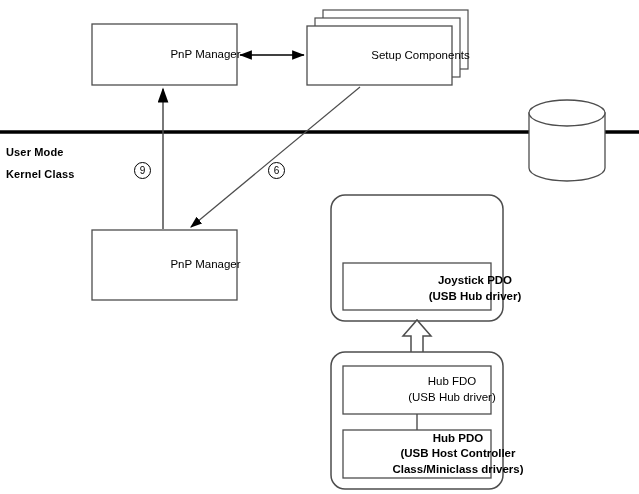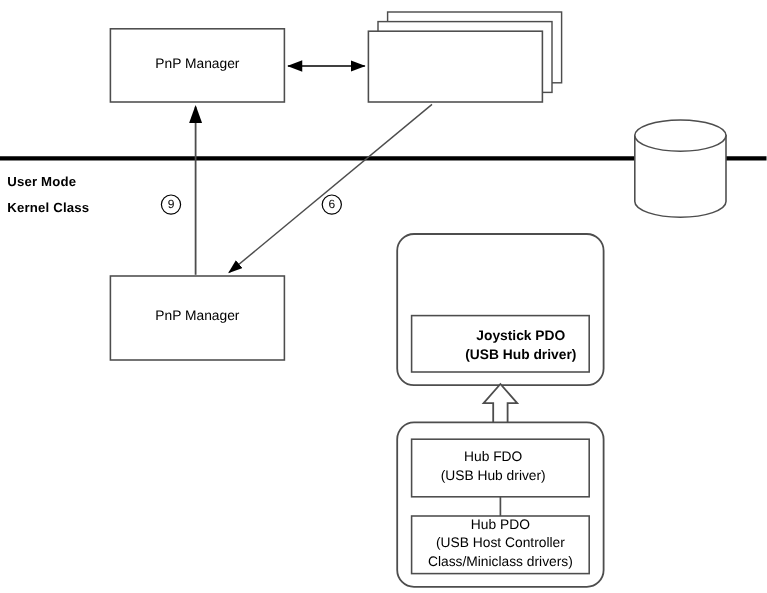--- a/index.html
+++ b/index.html
@@ -28,20 +28,21 @@
     position: absolute;
     display: flex;
     align-items: center;
     justify-content: center;
     text-align: center;
     font-size: 11.5px;
     color: #000000;
     line-height: 1.35;
     pointer-events: none;
     white-space: pre-line;
+    margin-left: 41px;
   }
   .mode-label {
     position: absolute;
     font-size: 11px;
     font-weight: bold;
     color: #000000;
     letter-spacing: 0.15px;
     margin-top: 32px;
   }
   .step-badge {
@@ -104,32 +105,33 @@
     <path d="M411,356 L411,336 L403,336 L417,320 L431,336 L423,336 L423,356 Z" fill="#ffffff" stroke="#4d4d4d" stroke-width="1.5" stroke-linejoin="miter"></path>
 
     <rect x="331" y="352" width="172" height="137" rx="14" ry="14" fill="#ffffff" stroke="#4d4d4d" stroke-width="1.5"></rect>
     <rect x="343" y="366" width="148" height="48" fill="#ffffff" stroke="#4d4d4d" stroke-width="1.3"></rect>
     <line x1="417" y1="414" x2="417" y2="430" stroke="#4d4d4d" stroke-width="1.4"></line>
     <rect x="343" y="430" width="148" height="48" fill="#ffffff" stroke="#4d4d4d" stroke-width="1.3"></rect>
   </svg>
 
   <div class="node-label" style="left:92px; top:24px; width:145px; height:61px;">PnP Manager</div>
 
+  <div class="node-label" style="left:307px; top:26px; width:145px; height:59px;">Setup Components</div>
 
   <div class="node-label" style="left:92px; top:230px; width:145px; height:70px;">PnP Manager</div>
 
 
 
   <div class="node-label" style="left:360px; top:263px; width:148px; height:52px;font-weight:bold;">Joystick PDO
 (USB Hub driver)</div>
 
   <div class="node-label" style="left:343px; top:366px; width:136px; height:48px;">Hub FDO
 (USB Hub driver)</div>
 
-  <div class="node-label" style="left:343px; top:430px; width:148px; height:48px;">Hub PDO
+  <div class="node-label" style="left:343px; top:430px; width:148px; height:48px;font-weight:bold;">Hub PDO
 (USB Host Controller
 Class/Miniclass drivers)</div>
 
   <div class="mode-label" style="left:6px; top:114px;">User Mode</div>
 
   <div class="mode-label" style="left:6px; top:136px;">Kernel Class</div>
 
   <div class="step-badge" style="left:134px; top:162px;">9</div>
 
   <div class="step-badge" style="left:268px; top:162px;">6</div>

